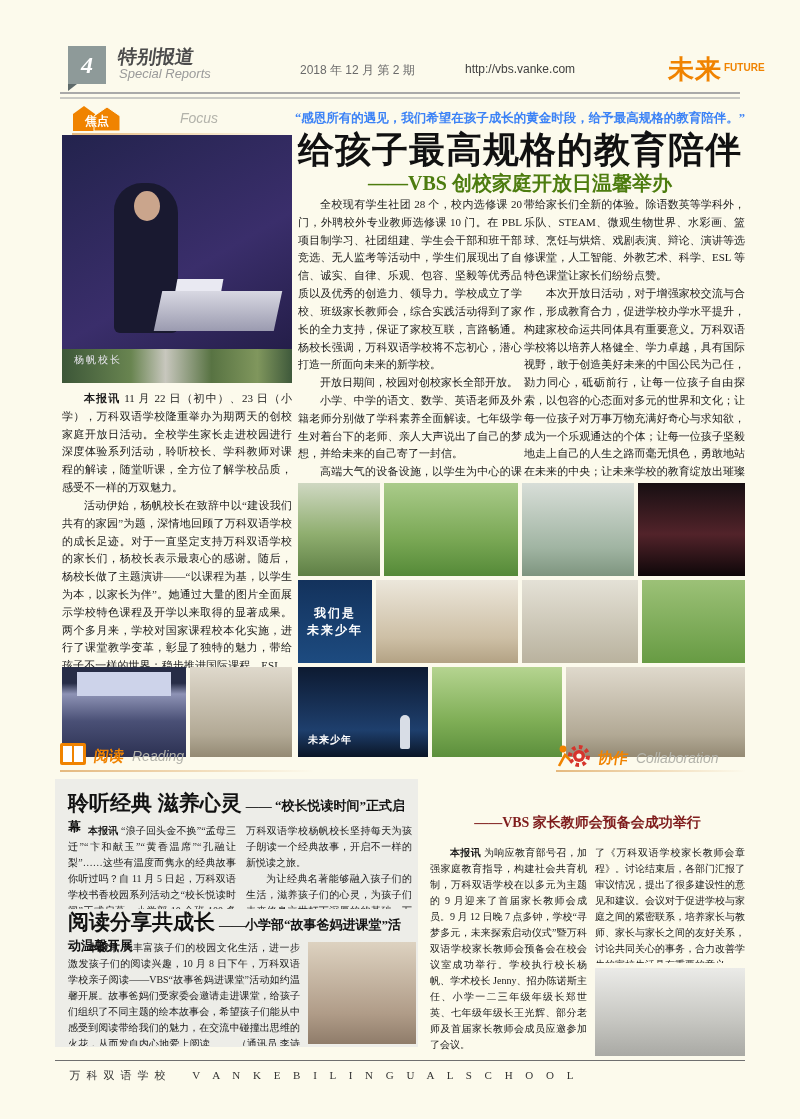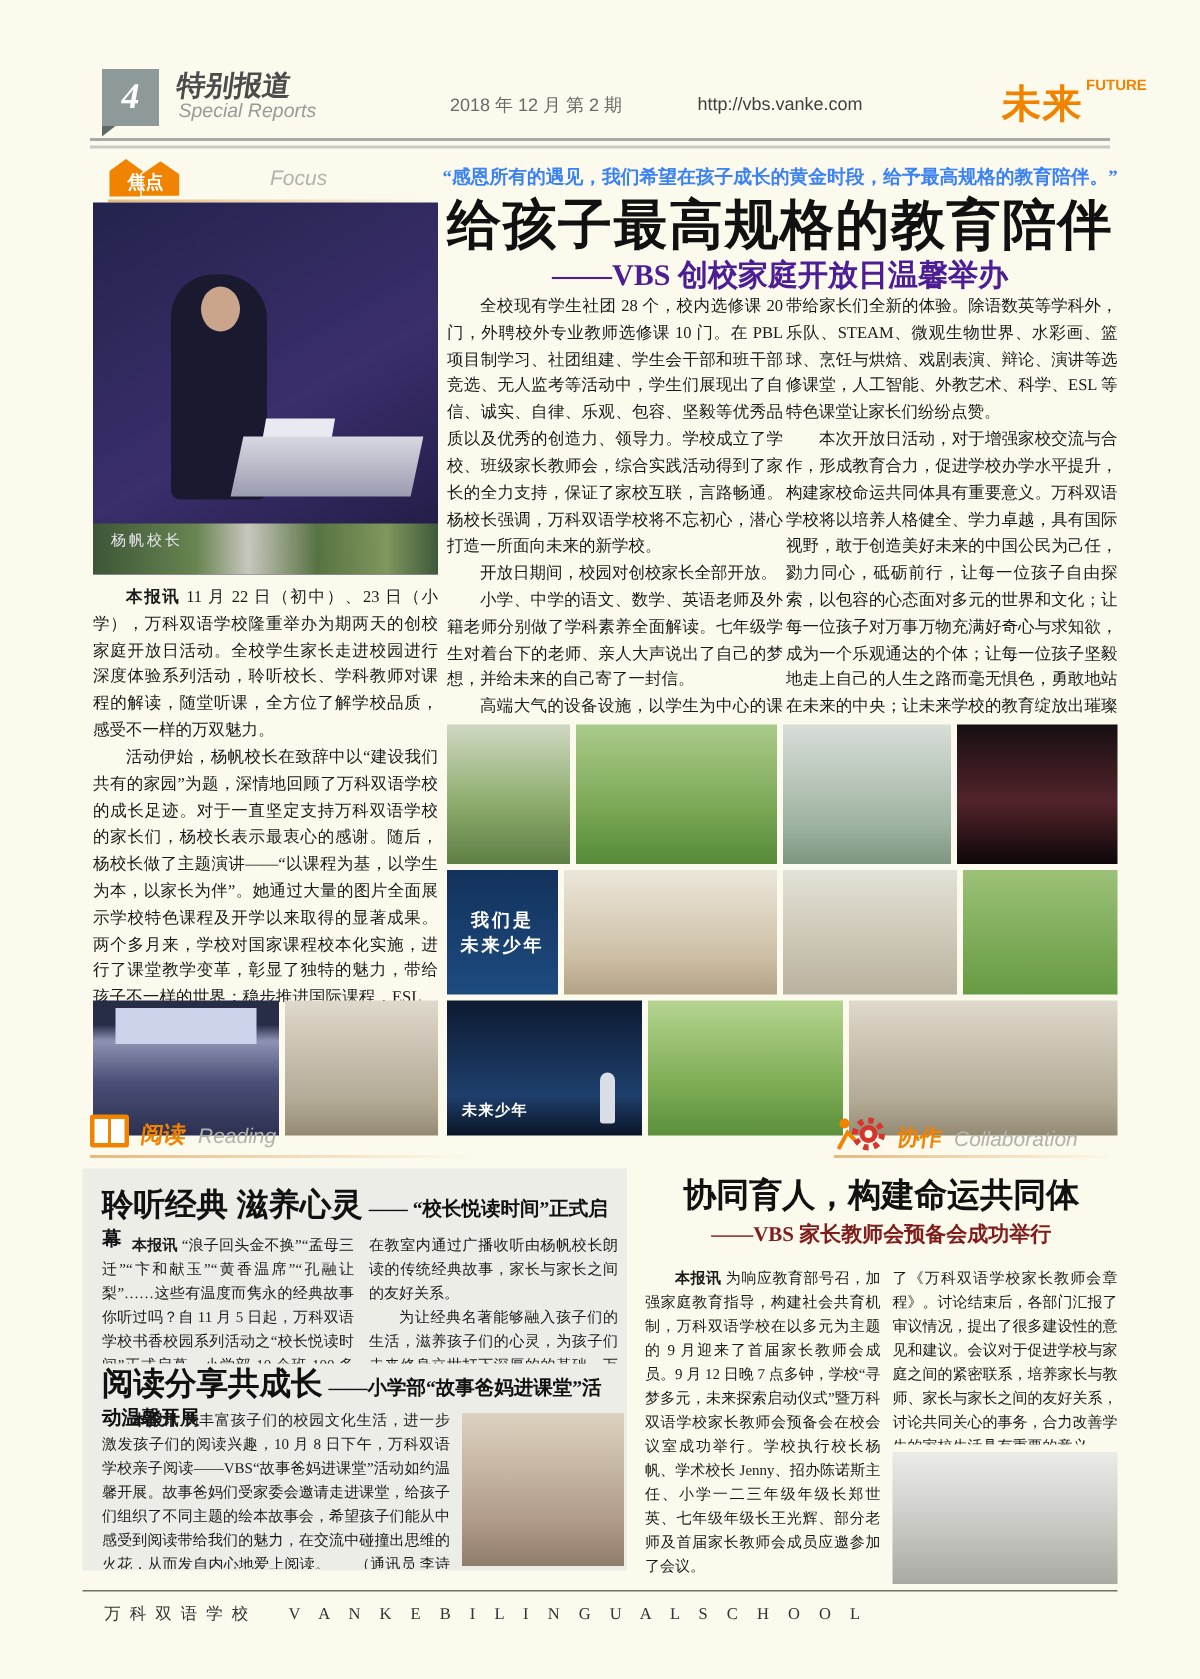--- a/index.html
+++ b/index.html
@@ -11,41 +11,41 @@
   #numbox{left:68px;top:46px;width:38px;height:38px;background:#8e9a99;color:#fff;
           display:flex;align-items:center;justify-content:center;
           font:italic bold 24px "Liberation Serif",serif;}
   #numbox:after{content:"";position:absolute;left:0;bottom:-7px;border-top:7px solid #5e6a6a;
           border-right:9px solid transparent;}
   .sec-title{left:118px;top:44px;font:bold 19px "Liberation Sans",sans-serif;color:#4c4c4c;
           transform:skewX(-8deg);}
   .sec-sub{left:119px;top:66px;font:italic 13px "Liberation Sans",sans-serif;color:#9a9a9a;}
   .issue{left:300px;top:62px;font:12px "Liberation Sans",sans-serif;color:#6a6a6a;}
   .url{left:430px;top:62px;font:12px "Liberation Sans",sans-serif;color:#404040;margin-left:35px;}
-  #logo{left:668px;top:52px;display:flex;align-items:flex-start;}
+  #logo{left:668px;top:52px;display:flex;align-items:center;}
   #logo .cn{font:bold 26px "Liberation Sans",sans-serif;color:#f08300;letter-spacing:1px;}
   #logo .en{font:bold 10px "Liberation Sans",sans-serif;color:#f08300;margin:0 0 4px 2px;}
   .rule1{left:60px;top:92px;width:680px;height:2px;background:#a9a9a9;}
   .rule2{left:60px;top:97px;width:680px;height:2px;background:#c9c9c4;}
 
   
   .sec-head{display:flex;align-items:center;}
   .sec-cn{font:bold 15px "Liberation Sans",sans-serif;color:#f08300;transform:skewX(-8deg);margin-right:8px;}
   .sec-en{font:italic 14px "Liberation Sans",sans-serif;color:#b3b3ab;}
   .sec-line{height:2px;background:linear-gradient(90deg,#e5b97f,rgba(230,220,190,0));}
   .house{position:relative;width:50px;height:28px;margin-right:10px;}
   .house .ht{position:absolute;left:0;top:0;width:100%;height:100%;display:flex;align-items:center;
         justify-content:center;color:#fff;font:bold 12px "Liberation Sans",sans-serif;padding-top:6px;box-sizing:border-box;}
 
   
   .quote{left:292px;top:110px;width:456px;text-align:center;font:bold 12.5px "Liberation Serif",serif;color:#3b82f6;}
   .headline{left:292px;top:126px;width:456px;text-align:center;
         font:bold 36px "Liberation Sans",sans-serif;color:#111;letter-spacing:1px;}
   .subhead{left:292px;top:170px;width:456px;text-align:center;
-        font:bold 20px "Liberation Serif",serif;color:#4c1d95;}
+        font:bold 20px "Liberation Serif",serif;color:#4d7c0f;}
 
   
   .col{overflow:hidden;font:11px/1.62 "Liberation Serif",serif;text-align:justify;}
   .col p{margin:0;text-indent:2em;}
   .col p.ni{text-indent:0;}
   .b{font-weight:bold;}
   .byline{padding-left:14px;}
 
   
   .ph{position:absolute;overflow:hidden;}
@@ -191,21 +191,21 @@
 
   <div class="abs" style="left:68px;top:789px;width:344px;">
     <span class="art-title">聆听经典  滋养心灵</span>
     <span class="art-sub">—— “校长悦读时间”正式启幕</span>
   </div>
   <div class="abs col small" style="left:68px;top:823px;width:168px;height:86px;">
     <p><span class="b">本报讯</span>
        <span>“浪子回头金不换”“孟母三迁”“卞和献玉”“黄香温席”“孔融让梨”……这些有温度而隽永的经典故事你听过吗？自 11 月 5 日起，万科双语学校书香校园系列活动之“校长悦读时间”正式启幕，小学部 10 个班 100 多名同学，同时</span></p>
   </div>
   <div class="abs col small" style="left:246px;top:823px;width:166px;height:86px;">
-    <p class="ni">在教室内通过广播收听由杨帆校长朗读的传统经典故事，家长与家长之间的友好关系。</p>
+    <p class="ni">万科双语学校杨帆校长坚持每天为孩子朗读一个经典故事，开启不一样的新悦读之旅。</p>
     <p>为让经典名著能够融入孩子们的生活，滋养孩子们的心灵，为孩子们未来修身立世打下深厚的的基础，万科双语学校杨帆校长坚持每天为孩子朗读一个经典故事，每次 10 分钟。</p>
   </div>
 
   <div class="abs" style="left:68px;top:908px;width:344px;">
     <span class="art-title">阅读分享共成长</span>
     <span class="art-sub">——小学部“故事爸妈进课堂”活动温馨开展</span>
   </div>
   <div class="abs col small" style="left:68px;top:940px;width:232px;height:106px;">
     <p><span class="b">本报讯</span>
        <span>为丰富孩子们的校园文化生活，进一步激发孩子们的阅读兴趣，10 月 8 日下午，万科双语学校亲子阅读——VBS“故事爸妈进课堂”活动如约温馨开展。故事爸妈们受家委会邀请走进课堂，给孩子们组织了不同主题的绘本故事会，希望孩子们能从中感受到阅读带给我们的魅力，在交流中碰撞出思维的火花，从而发自内心地爱上阅读。</span>
@@ -221,21 +221,20 @@
         <circle cx="23" cy="14" r="9" fill="none" stroke="#d6342c" stroke-width="4" stroke-dasharray="3.5 3.5"></circle>
         <circle cx="23" cy="14" r="6" fill="#d6342c"></circle>
         <circle cx="23" cy="14" r="2.6" fill="#fcfaec"></circle>
       </svg>
     </span>
     <span class="sec-cn">协作</span>
     <span class="sec-en">Collaboration</span>
   </div>
   <div class="abs sec-line" style="left:556px;top:770px;width:190px;"></div>
 
-  <div class="abs c-title" style="left:430px;top:782px;width:315px;">协同育人，构建命运共同体</div>
   <div class="abs c-sub" style="left:430px;top:814px;width:315px;">——VBS 家长教师会预备会成功举行</div>
   <div class="abs col small" style="left:430px;top:845px;width:157px;height:206px;">
     <p><span class="b">本报讯</span>
        <span>为响应教育部号召，加强家庭教育指导，构建社会共育机制，万科双语学校在以多元为主题的 9 月迎来了首届家长教师会成员。9 月 12 日晚 7 点多钟，学校“寻梦多元，未来探索启动仪式”暨万科双语学校家长教师会预备会在校会议室成功举行。学校执行校长杨帆、学术校长 Jenny、招办陈诺斯主任、小学一二三年级年级长郑世英、七年级年级长王光辉、部分老师及首届家长教师会成员应邀参加了会议。</span></p>
 
   </div>
   <div class="abs col small" style="left:595px;top:845px;width:150px;height:118px;">
     <p class="ni">了《万科双语学校家长教师会章程》。讨论结束后，各部门汇报了审议情况，提出了很多建设性的意见和建议。会议对于促进学校与家庭之间的紧密联系，培养家长与教师、家长与家长之间的友好关系，讨论共同关心的事务，合力改善学生的家校生活具有重要的意义。</p>
   </div>
   <div class="ph ph-meet" style="left:595px;top:968px;width:150px;height:88px;"></div>

